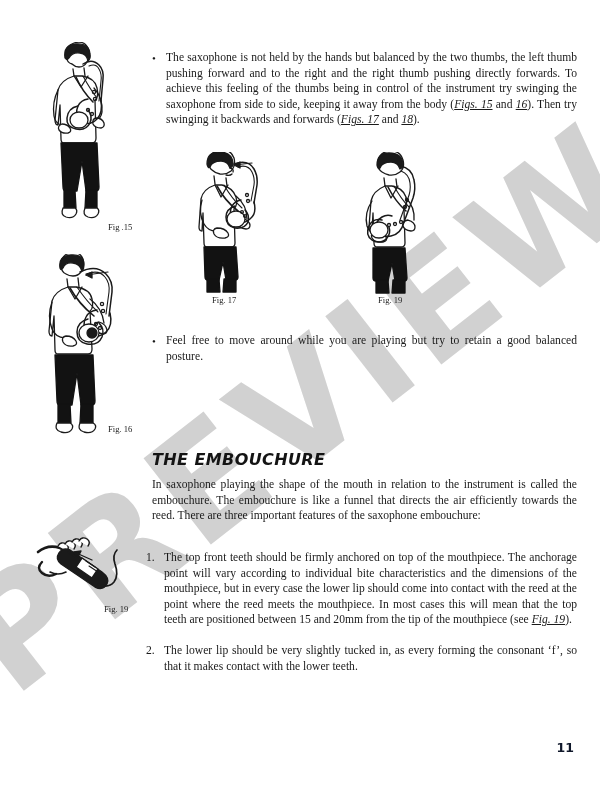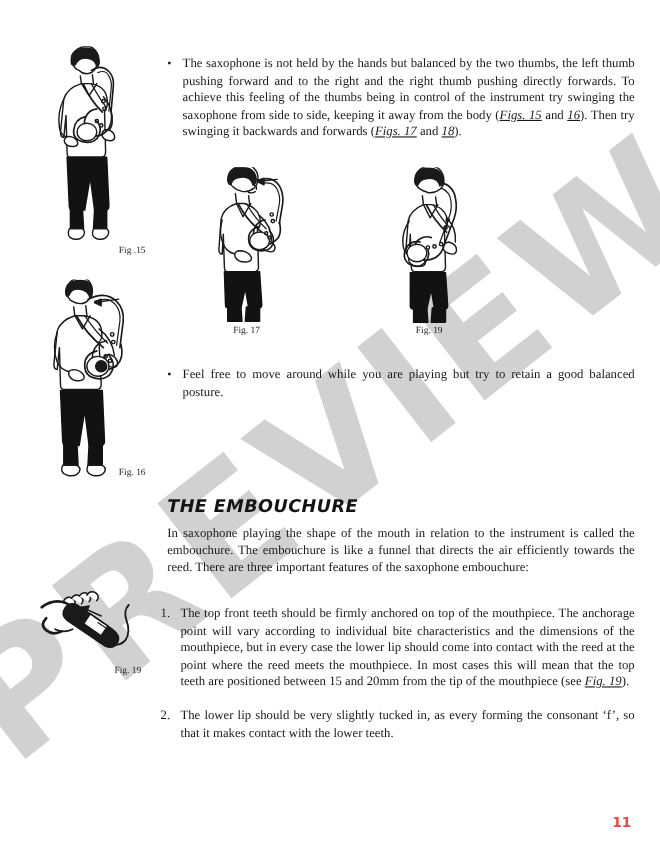--- a/index.html
+++ b/index.html
@@ -103,21 +103,21 @@
   .figure svg { display: block; }
 
   
   #page-number {
     position: absolute;
     right: 26px;
     bottom: 32px;
     font-family: "DejaVu Sans", sans-serif;
     font-weight: 700;
     font-size: 12.5px;
-    color: #ef4444;
+    color: #0f172a;
     z-index: 8;
   }
 </style>
 </head>
 <body>
 
 <div id="page">
 
   <div id="watermark">
     <div class="wm-text">PREVIEW</div>

